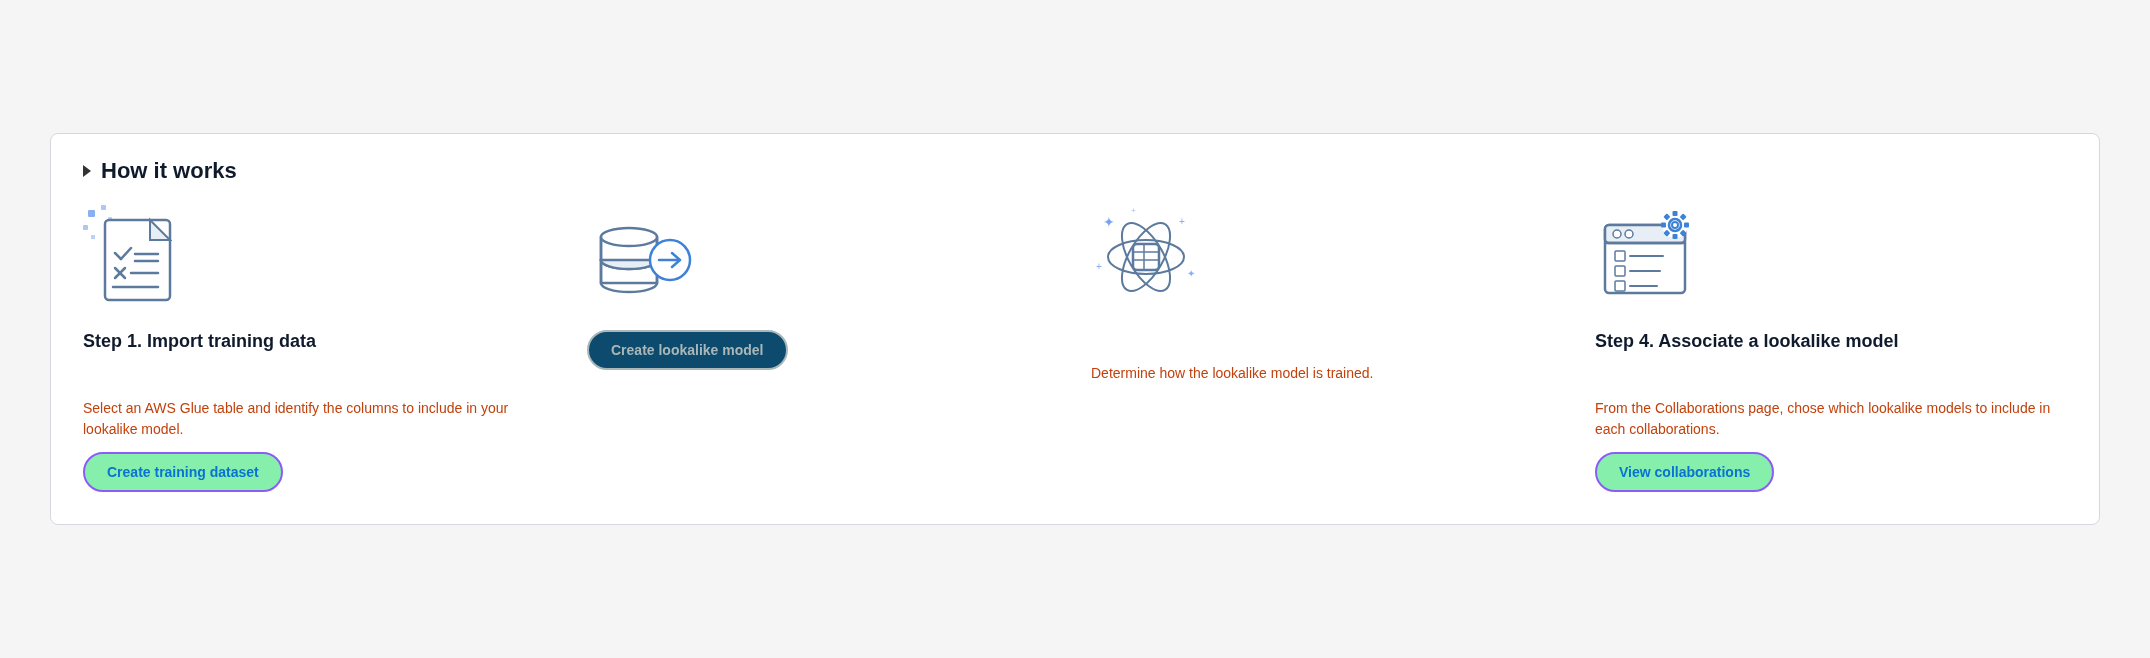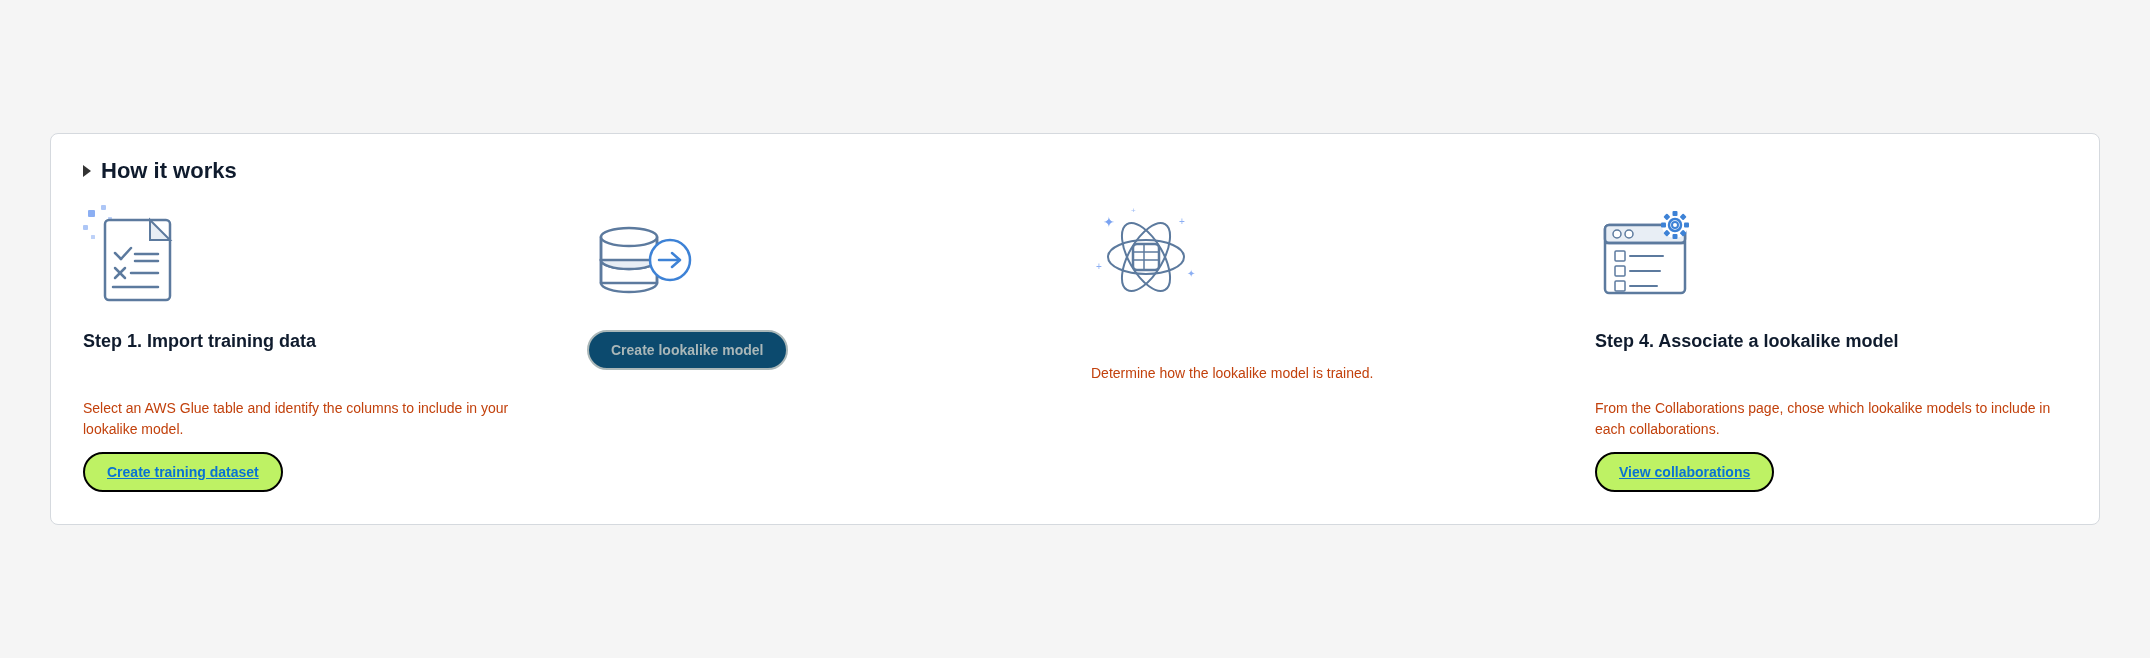--- a/index.html
+++ b/index.html
@@ -72,24 +72,23 @@
       display: inline-block;
       padding: 10px 22px;
       border-radius: 50px;
       font-size: 14px;
       font-weight: 600;
       cursor: pointer;
       text-align: center;
       width: fit-content;
     }
     .step-button.primary {
-      border: 2px solid #000000;
+      border: 2px solid #8b5cf6;
       color: #0972d3;
-      background: #bef264;
-      text-decoration: underline;
+      background: #86efac;
     }
     .step-button.disabled {
       border: 2px solid #aab7b8;
       color: #aab7b8;
       background: #0c4a6e;
       cursor: default;
     }
 
     
     svg {

